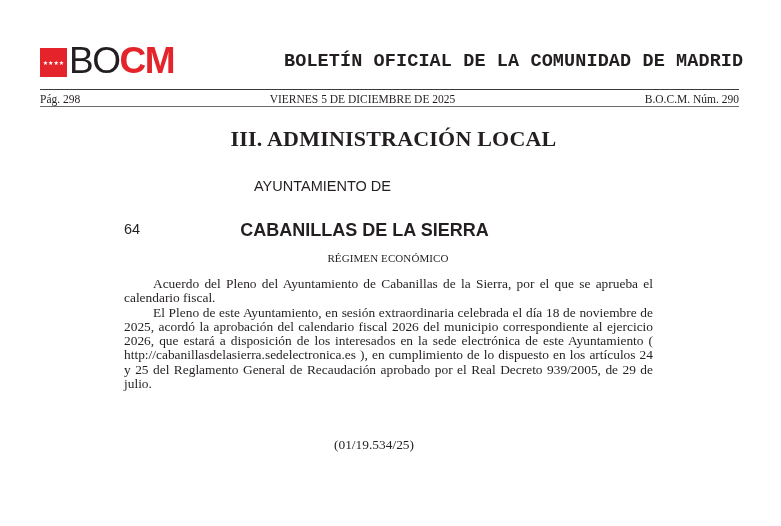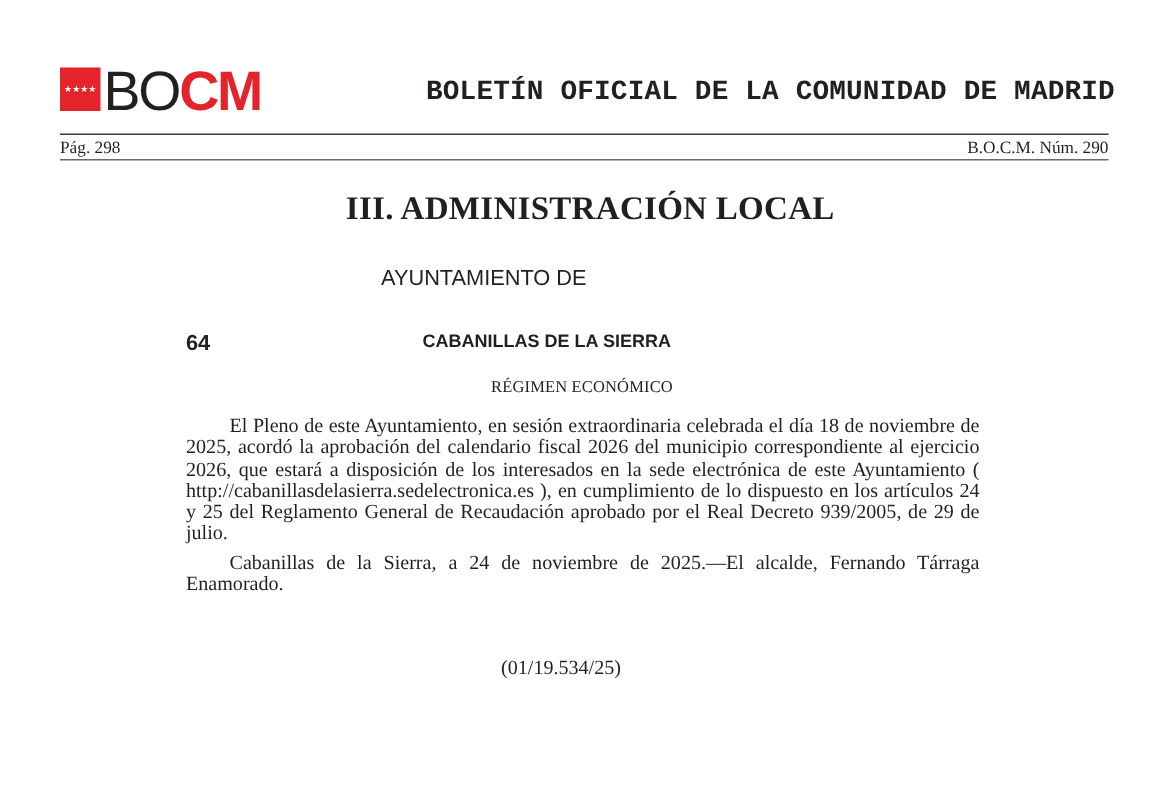--- a/index.html
+++ b/index.html
@@ -3,21 +3,21 @@
   <meta charset="utf-8">
   <style>
     html, body { margin: 0; padding: 0; background: #ffffff; }
     body {
       width: 781px; height: 526px; position: relative; overflow: hidden;
       color: #231f20;
       font-family: "Liberation Serif", serif;
     }
     .logo {
       position: absolute; left: 40px; top: 45px; height: 32px;
-      display: flex; align-items: flex-start;
+      display: flex; align-items: flex-end;
     }
     .logo-flag {
       width: 27px; height: 29px; background: #e4232b;
       display: flex; align-items: center; justify-content: center;
       color: #ffffff; font-size: 6px; letter-spacing: 0px; line-height: 1;
       font-family: "DejaVu Sans", sans-serif;
     }
     .logo-text {
       font-family: "Liberation Sans", sans-serif;
       font-size: 37px; line-height: 32px; margin-left: 2px;
@@ -49,25 +49,25 @@
       font-size: 22px; font-weight: bold; letter-spacing: 0.2px;
       padding-left: 6px; box-sizing: border-box;
     }
     .org-pre {
       position: absolute; left: 0; top: 178px; width: 639px; text-align: center;
       font-family: "Liberation Sans", sans-serif; font-size: 14.5px;
       padding-left: 6px; box-sizing: border-box;
     }
     .ann-number {
       position: absolute; left: 124px; top: 221px;
-      font-family: "Liberation Sans", sans-serif; font-weight: bold; font-size: 14.5px;
+      font-family: "Liberation Sans", sans-serif; font-weight: normal; font-size: 14.5px;
     }
     .org-name {
       position: absolute; left: 0; top: 220px; width: 721px; text-align: center;
-      font-family: "Liberation Sans", sans-serif; font-weight: bold; font-size: 12px;
+      font-family: "Liberation Sans", sans-serif; font-weight: bold; font-size: 18px;
       padding-left: 8px; box-sizing: border-box;
     }
     .subsection {
       position: absolute; left: 0; top: 252px; width: 770px; text-align: center;
       font-size: 11px; letter-spacing: 0.1px;
       padding-left: 6px; box-sizing: border-box;
     }
     .body-text {
       position: absolute; left: 124px; top: 277px; width: 529px;
       font-size: 13.4px; line-height: 14.3px; text-align: justify;
@@ -88,29 +88,30 @@
   <div class="logo-text">
     <span class="logo-bo">BO</span><span class="logo-cm">CM</span>
   </div>
 </div>
 
 <div class="header-title">BOLETÍN OFICIAL DE LA COMUNIDAD DE MADRID</div>
 
 <div class="rule-top"></div>
 <div class="meta-row">
   <span>Pág. 298</span>
+  <span>VIERNES 5 DE DICIEMBRE DE 2025</span>
   <span>B.O.C.M. Núm. 290</span>
 </div>
 <div class="rule-bottom"></div>
 
 <div class="section-title">III.  ADMINISTRACIÓN LOCAL</div>
 
 <div class="org-pre">AYUNTAMIENTO DE</div>
 <div class="ann-number">64</div>
 <div class="org-name">CABANILLAS DE LA SIERRA</div>
 <div class="subsection">RÉGIMEN ECONÓMICO</div>
 
 <div class="body-text">
+  <p>Acuerdo del Pleno del Ayuntamiento de Cabanillas de la Sierra, por el que se aprueba el calendario fiscal.</p>
   <p>El Pleno de este Ayuntamiento, en sesión extraordinaria celebrada el día 18 de noviembre de 2025, acordó la aprobación del calendario fiscal 2026 del municipio correspondiente al ejercicio 2026, que estará a disposición de los interesados en la sede electrónica de este Ayuntamiento ( http://cabanillasdelasierra.sedelectronica.es ), en cumplimiento de lo dispuesto en los artículos 24 y 25 del Reglamento General de Recaudación aprobado por el Real Decreto 939/2005, de 29 de julio.</p>
-  <p class="sign">Cabanillas de la Sierra, a 24 de noviembre de 2025.—El alcalde, Fernando Tárraga Enamorado.</p>
 </div>
 
 <div class="ref-code">(01/19.534/25)</div>
 
 </body></html>

